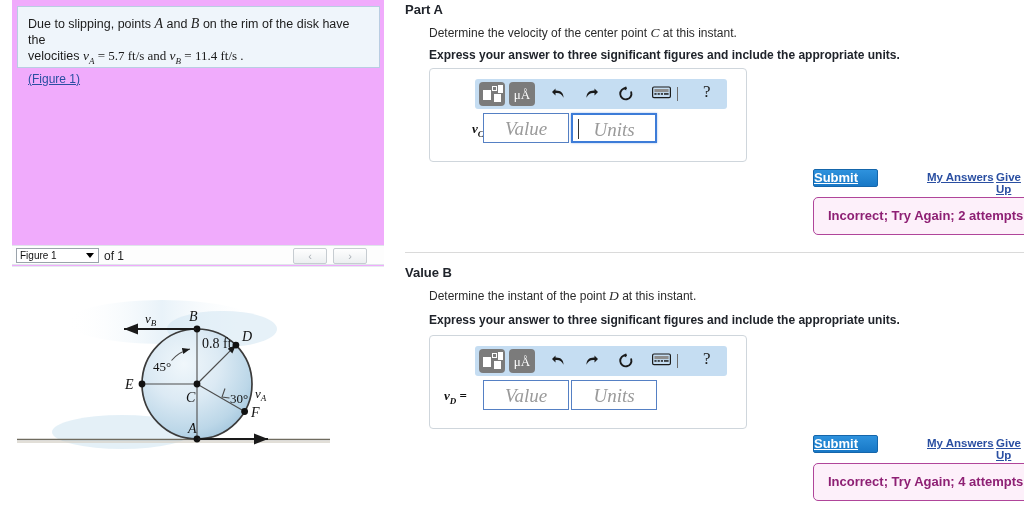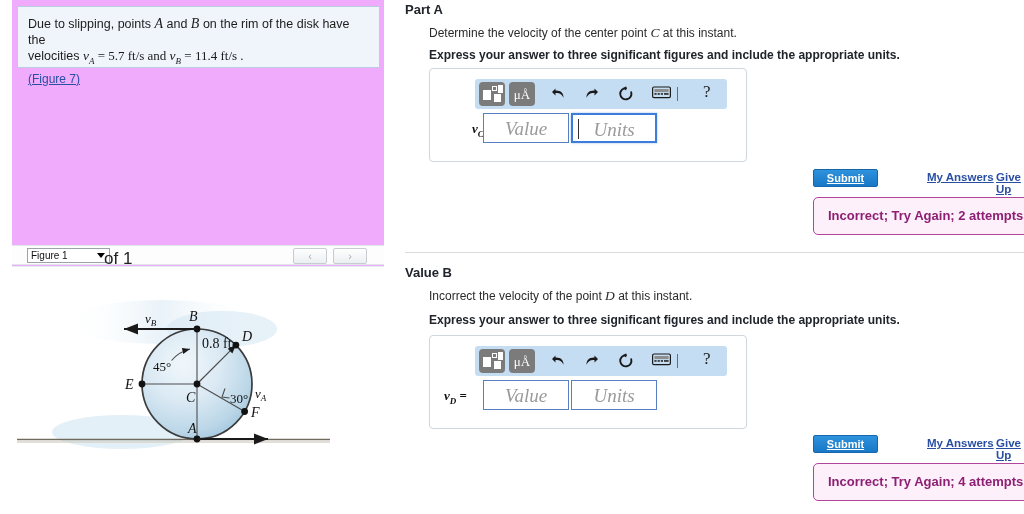--- a/index.html
+++ b/index.html
@@ -83,21 +83,21 @@
     top: 245px;
     width: 383px;
     height: 20px;
     background: #fdfdfd;
     border-top: 1px solid #dfe5ea;
     border-bottom: 1px solid #dfe5ea;
     box-sizing: border-box;
   }
   .fig-select {
     position: absolute;
-    left: 15px;
+    left: 4px;
     top: 2px;
     width: 83px;
     height: 15px;
     background: #ffffff;
     border: 1px solid #9aa3ab;
     box-sizing: border-box;
     font-family: "Liberation Sans", sans-serif;
     font-size: 10px;
     color: #111;
     line-height: 13px;
@@ -111,21 +111,21 @@
     width: 0;
     height: 0;
     border-left: 4px solid transparent;
     border-right: 4px solid transparent;
     border-top: 5px solid #000;
   }
   .fig-of {
     position: absolute;
     left: 92px;
     top: 3px;
-    font-size: 17px;
+    font-size: 12px;
     color: #222;
   }
   .fig-nav {
     position: absolute;
     top: 2px;
     width: 34px;
     height: 16px;
     background: linear-gradient(#fefefe, #eceff1);
     border: 1px solid #c6ccd1;
     box-sizing: border-box;
@@ -301,23 +301,22 @@
 
   .submit-btn {
     position: absolute;
     width: 65px;
     height: 18px;
     background: linear-gradient(#2e92dd, #1878c6);
     border: 1px solid #1566ab;
     border-radius: 2px;
     box-sizing: border-box;
     color: #ffffff;
-    font-size: 11px;
+    font-size: 13px;
     font-weight: bold;
-    text-align: center;
     line-height: 16px;
     text-decoration: underline;
     cursor: pointer;
   }
   .ans-link {
     position: absolute;
     color: #2a4fa2;
     font-size: 11.5px;
     font-weight: bold;
     text-decoration: underline;
@@ -347,21 +346,21 @@
 
 <div class="page">
 
   <div class="left-panel">
 
     <div class="question-box">
       <div class="q-text">
         <span>Due to slipping, points </span><span class="mvar">A</span><span> and </span><span class="mvar">B</span><span> on the rim of the disk have the</span><br>
         <span>velocities </span><span class="msub"><i>v</i><sub>A</sub></span><span class="mnum"> = 5.7 ft/s and </span><span class="msub"><i>v</i><sub>B</sub></span><span class="mnum"> = 11.4 ft/s .</span>
         <br>
-        <span class="fig-link">(Figure 7)</span>
+        <span class="fig-link">(Figure 1)</span>
       </div>
     </div>
 
     <div class="fig-bar">
       <div class="fig-select">
         <span>Figure 1</span>
         <span class="caret"></span>
       </div>
       <div class="fig-of">of 1</div>
       <div class="fig-nav fig-prev">‹</div>
@@ -490,21 +489,21 @@
       <div class="ans-link" style="position:absolute;left:543px;top:171px;">My Answers</div>
       <div class="ans-link" style="position:absolute;left:612px;top:171px;">Give Up</div>
       <div class="feedback" style="position:absolute;left:429px;top:197px;width:307px;">Incorrect; Try Again; 2 attempts remaining</div>
     </div>
 
     <div class="hr-sep" style="left:21px;top:252px;width:619px;"></div>
 
     <div class="part-block">
       <div class="part-title" style="position:absolute;left:21px;top:265px;">Value B</div>
       <div class="part-prompt" style="position:absolute;left:45px;top:288px;">
-        <span>Incorrect the velocity of the point </span><span class="mvar">D</span><span> at this instant.</span>
+        <span>Determine the instant of the point </span><span class="mvar">D</span><span> at this instant.</span>
       </div>
       <div class="part-instr" style="position:absolute;left:45px;top:313px;">Express your answer to three significant figures and include the appropriate units.</div>
 
       <div class="answer-box" style="position:absolute;left:45px;top:335px;width:318px;height:94px;">
         <div class="ans-toolbar" style="left:45px;top:10px;width:252px;">
           <div class="tb-btn" style="left:4px;">
             <span class="tb-icon-sq" style="left:4px;top:8px;width:8px;height:10px;"></span>
             <span class="tb-icon-sq outline" style="left:13px;top:4px;width:5px;height:5px;"></span>
             <span class="tb-icon-sq" style="left:19px;top:3px;width:5px;height:8px;"></span>
             <span class="tb-icon-sq" style="left:15px;top:12px;width:7px;height:8px;"></span>

